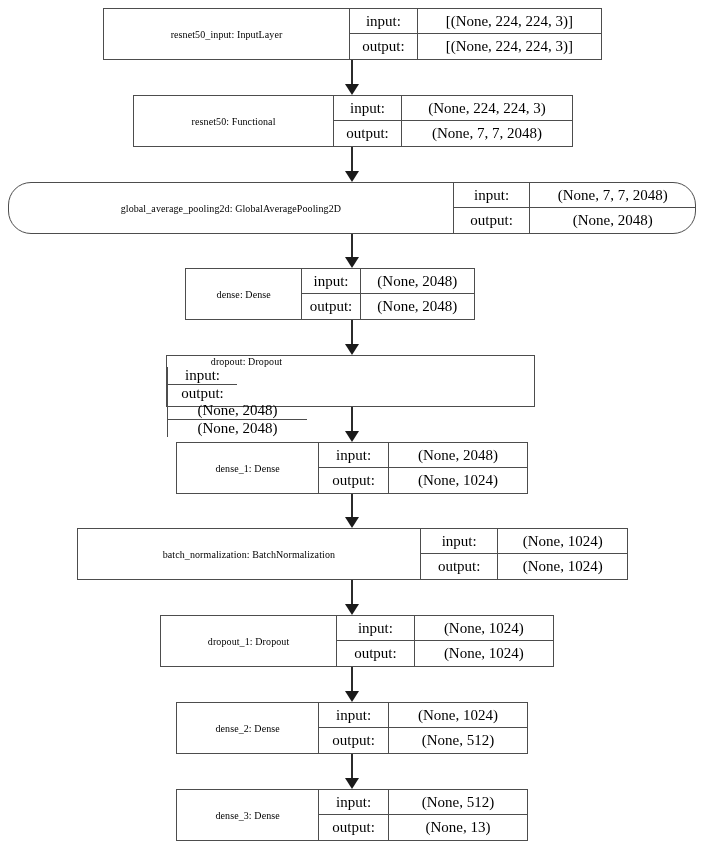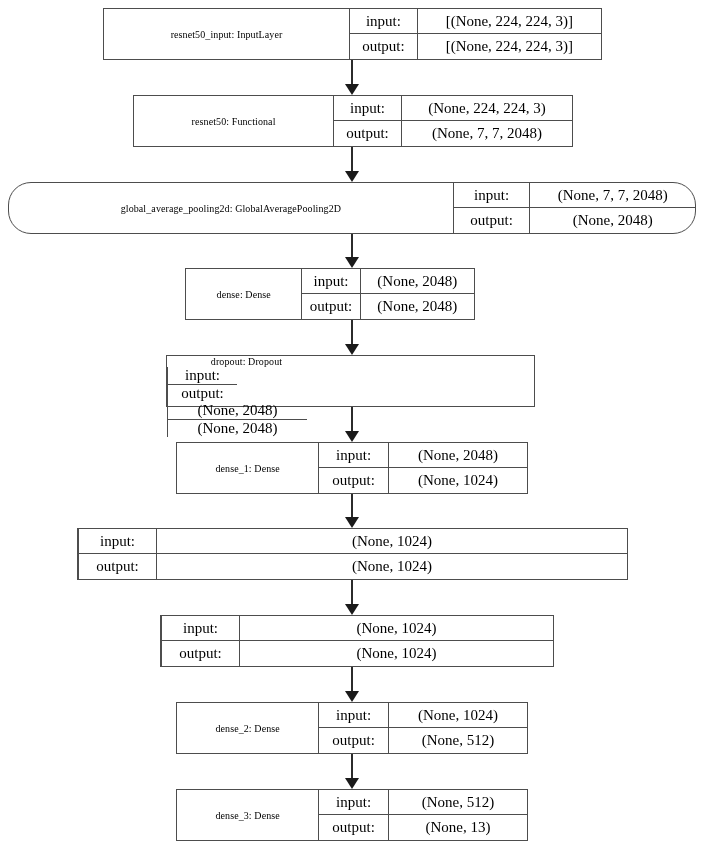--- a/index.html
+++ b/index.html
@@ -205,30 +205,32 @@
       <div class="col-io" style="width: 70px;">
         <div class="row-top">input:</div>
         <div class="row-bot">output:</div>
       </div>
       <div class="col-shape" style="width: 140px;">
         <div class="row-top">(None, 2048)</div>
         <div class="row-bot">(None, 1024)</div>
       </div>
     </div>
     <div class="node" style="left: 77px; top: 528px; width: 551px;">
+      <div class="cell-name" style="width: 343px;">batch_normalization: BatchNormalization</div>
       <div class="col-io" style="width: 78px;">
         <div class="row-top">input:</div>
         <div class="row-bot">output:</div>
       </div>
       <div class="col-shape" style="width: 130px;">
         <div class="row-top">(None, 1024)</div>
         <div class="row-bot">(None, 1024)</div>
       </div>
     </div>
     <div class="node" style="left: 160px; top: 615px; width: 394px;">
+      <div class="cell-name" style="width: 176px;">dropout_1: Dropout</div>
       <div class="col-io" style="width: 78px;">
         <div class="row-top">input:</div>
         <div class="row-bot">output:</div>
       </div>
       <div class="col-shape" style="width: 140px;">
         <div class="row-top">(None, 1024)</div>
         <div class="row-bot">(None, 1024)</div>
       </div>
     </div>
     <div class="node" style="left: 176px; top: 702px; width: 352px;">

